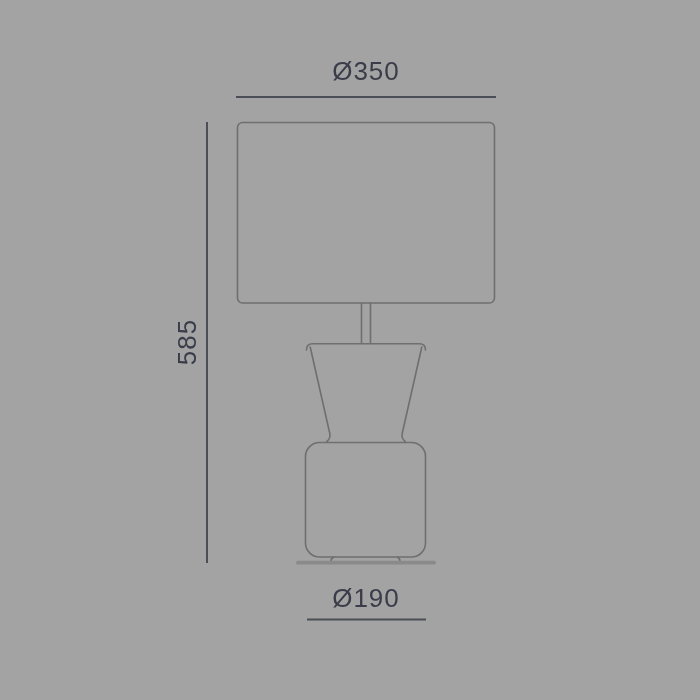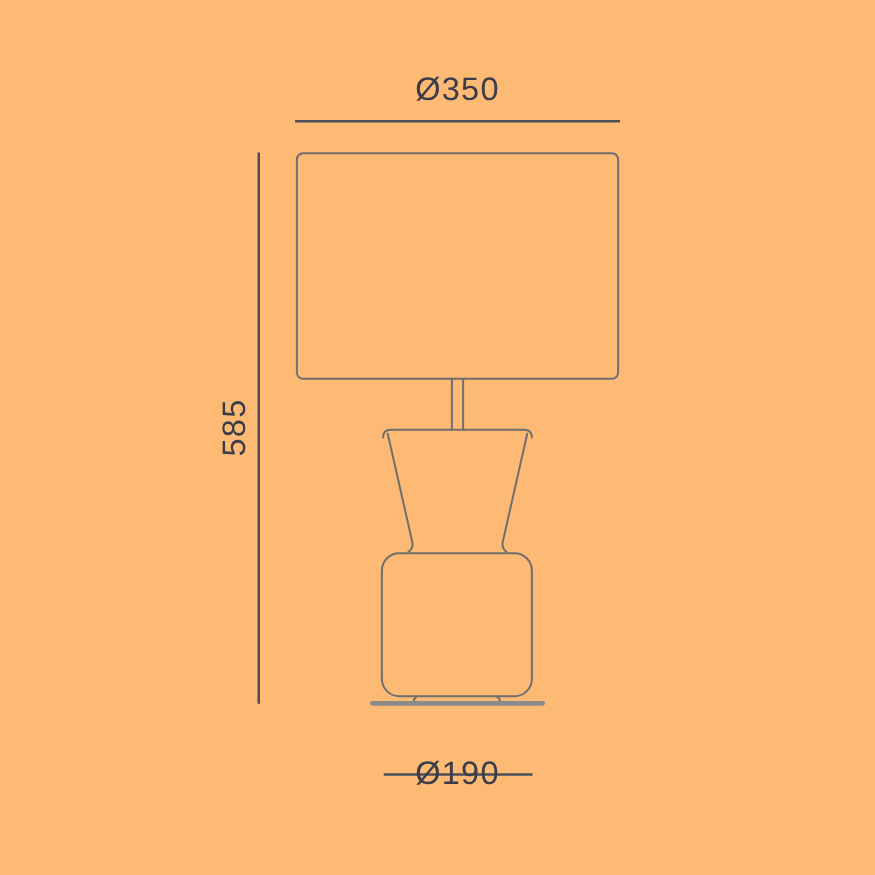--- a/index.html
+++ b/index.html
@@ -4,21 +4,21 @@
 <style>
   html, body {
     margin: 0;
     padding: 0;
     background: #ffffff;
   }
   .canvas {
     position: relative;
     width: 700px;
     height: 700px;
-    background: #fdba74;
+    background: #a3a3a3;
     overflow: hidden;
     font-family: "Liberation Sans", "DejaVu Sans", sans-serif;
   }
   .drawing-svg {
     position: absolute;
     left: 0;
     top: 0;
     width: 700px;
     height: 700px;
   }
@@ -40,21 +40,21 @@
   .dim-label.height {
     left: 147px;
     top: 328px;
     width: 80px;
     height: 28px;
     transform: rotate(-90deg);
     transform-origin: center center;
   }
   .dim-label.base {
     left: 296px;
-    top: 604px;
+    top: 584px;
     width: 140px;
   }
 </style>
 </head>
 <body>
 
 <div class="canvas">
 
   <svg class="drawing-svg" viewBox="0 0 700 700" xmlns="http://www.w3.org/2000/svg">
 

